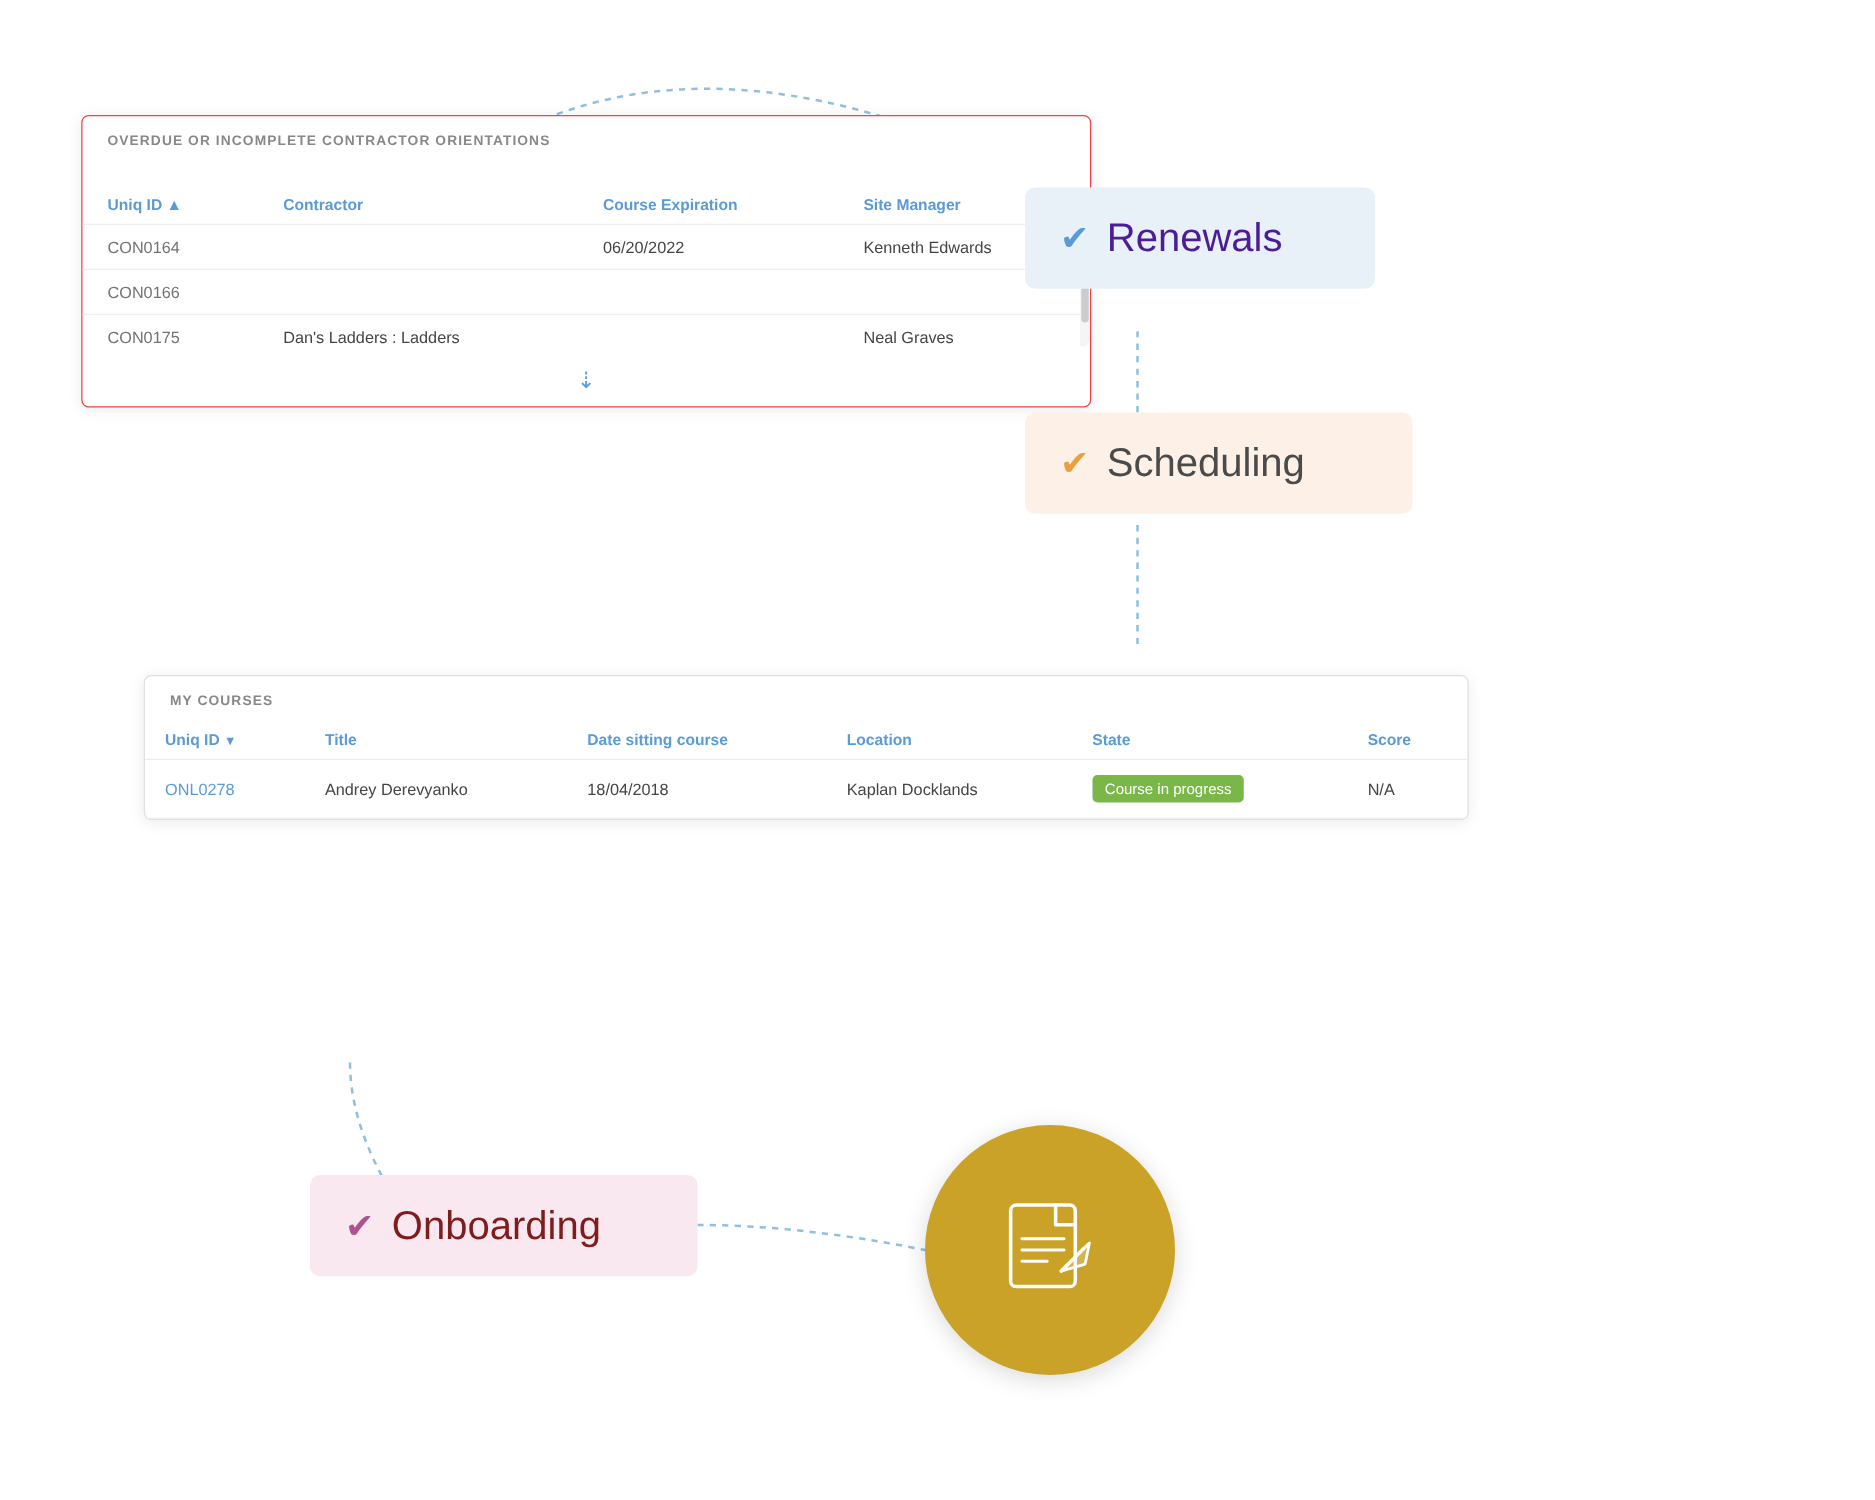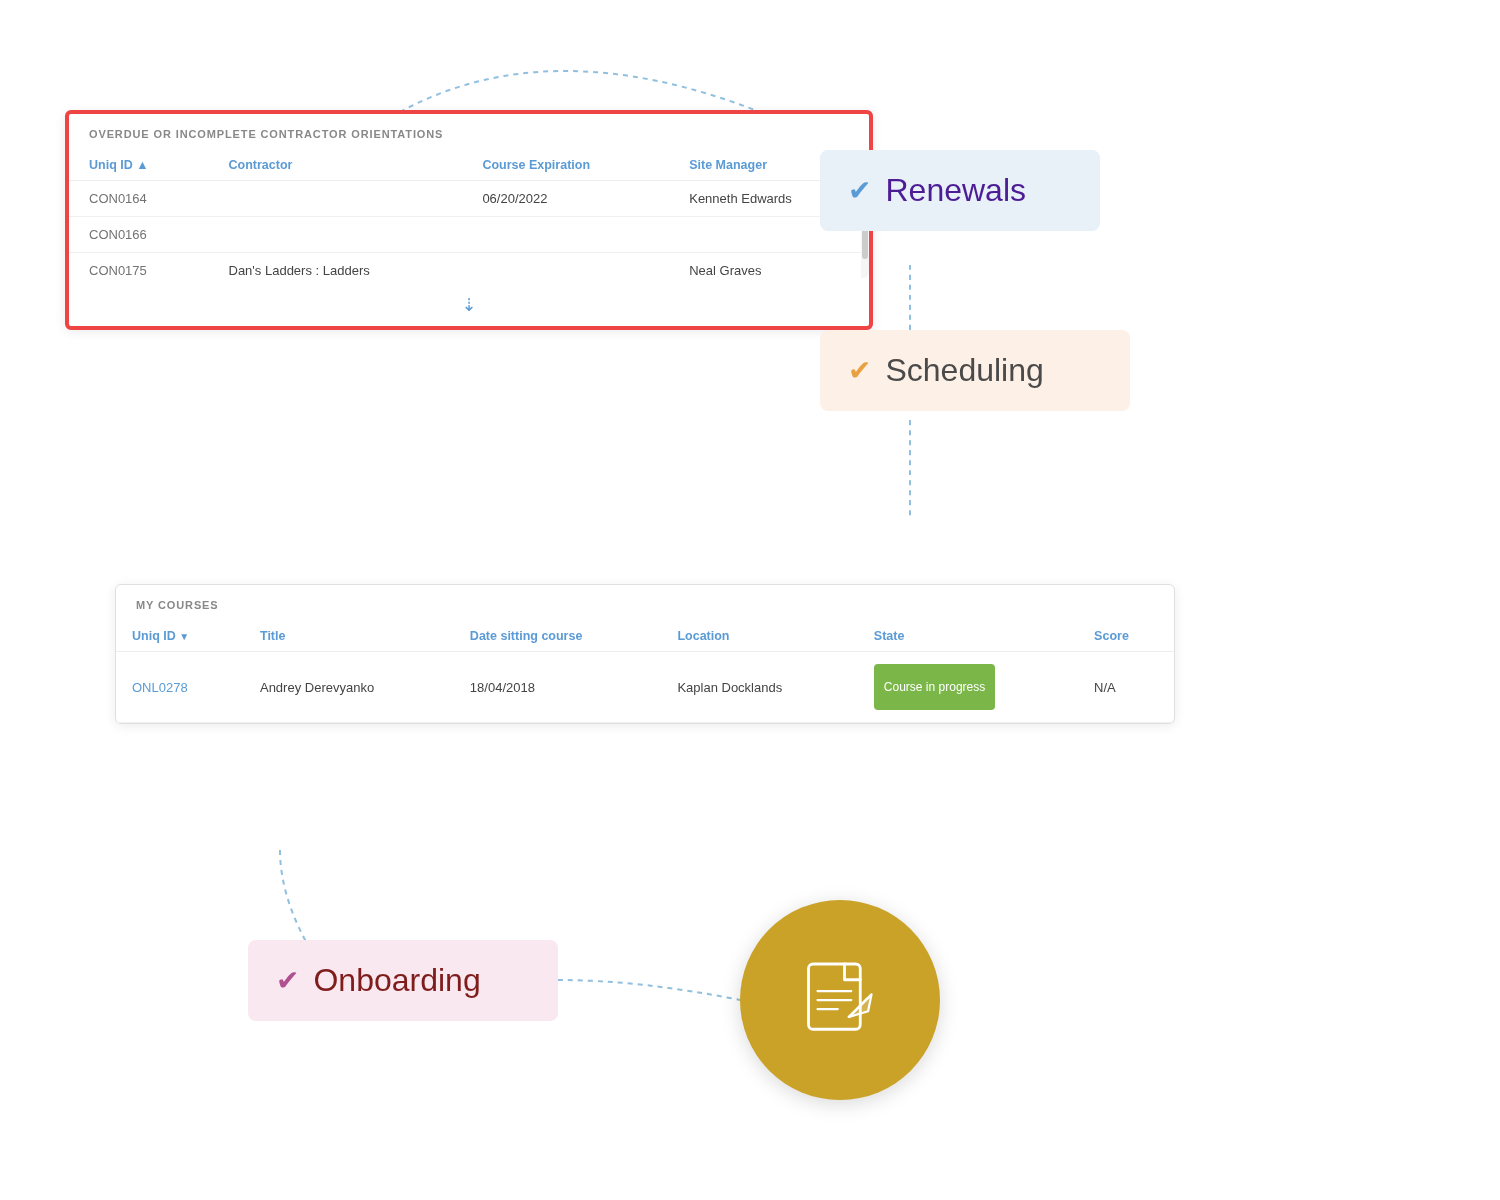--- a/index.html
+++ b/index.html
@@ -14,40 +14,41 @@
 
     .canvas {
       position: relative;
       width: 1500px;
       height: 1200px;
     }
 
     
     .top-table-card {
       position: absolute;
-      top: 110px;
+      top: 92px;
       left: 65px;
       width: 808px;
       background: #fff;
-      border: 4px solid #ef4444;
+      border: 1px solid #ef4444;
       border-radius: 6px;
       box-shadow: 0 2px 12px rgba(0,0,0,0.08);
     }
     .top-table-card .card-title {
       padding: 14px 20px 10px 20px;
       font-size: 11px;
       font-weight: 700;
       letter-spacing: 0.08em;
       color: #888;
       text-transform: uppercase;
     }
     .top-table-card table {
       width: 100%;
       border-collapse: collapse;
       font-size: 13px;
+      margin-top: 20px;
     }
     .top-table-card thead th {
       padding: 8px 20px;
       text-align: left;
       color: #5b9bd5;
       font-weight: 600;
       font-size: 12.5px;
       border-bottom: 1px solid #eee;
     }
     .top-table-card tbody td {
@@ -131,21 +132,21 @@
     }
     .scheduling-box .label {
       font-size: 32px;
       font-weight: 300;
       color: #4a4a4a;
     }
 
     
     .my-courses-card {
       position: absolute;
-      top: 584px;
+      top: 540px;
       left: 115px;
       width: 1060px;
       background: #fff;
       border: 1px solid #e0e0e0;
       border-radius: 6px;
       box-shadow: 0 2px 12px rgba(0,0,0,0.08);
     }
     .my-courses-card .card-title {
       padding: 14px 20px 10px 20px;
       font-size: 11px;
@@ -174,21 +175,21 @@
       font-size: 13px;
     }
     .my-courses-card tbody td.id-col {
       color: #5b9bd5;
     }
     .status-badge {
       display: inline-block;
       background: #7ab648;
       color: #fff;
       border-radius: 4px;
-      padding: 16px 10px;
+      padding: 4px 10px;
       font-size: 12px;
       font-weight: 500;
       white-space: nowrap;
     }
     .my-courses-card .footer-row {
       display: flex;
       justify-content: space-between;
       align-items: center;
       padding: 10px 16px;
       font-size: 12px;

